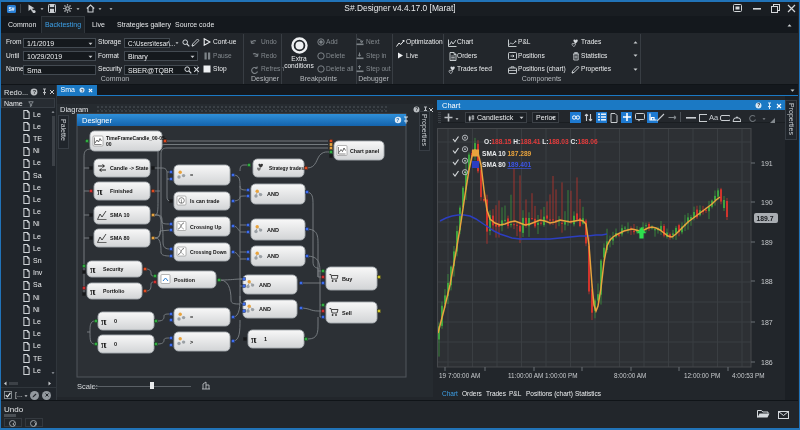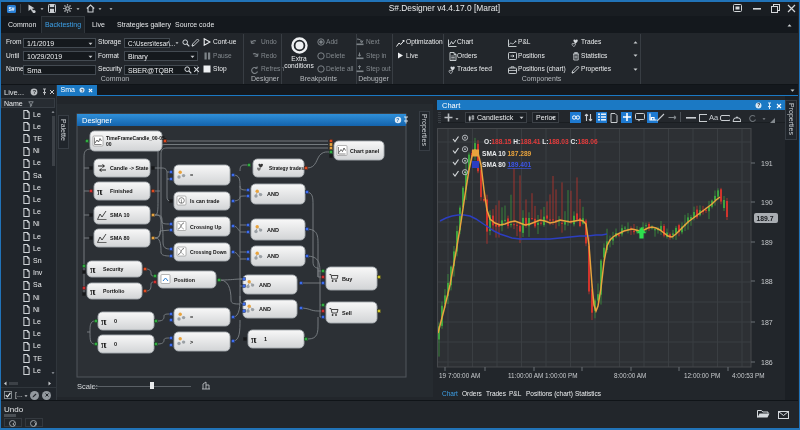--- a/index.html
+++ b/index.html
@@ -41,21 +41,21 @@
       </svg>
       <svg class="abs" style="left:86px;top:4px;" width="9" height="9" viewBox="0 0 9 9">
         <path d="M0.8 4.5 L4.5 1 L8.2 4.5 M2 3.8 V8 H7 V3.8" fill="none" stroke="#c9cdd1" stroke-width="1.1"></path>
       </svg>
       <svg class="abs" style="left:98px;top:7px;" width="4" height="4" viewBox="0 0 4 4">
         <path d="M0.5 1.2 L2.0 3.0 L3.5 1.2 Z" fill="#c8cbce"></path>
       </svg>
       <svg class="abs" style="left:109px;top:7px;" width="4" height="4" viewBox="0 0 4 4">
         <path d="M0.5 1.2 L2.0 3.0 L3.5 1.2 Z" fill="#c8cbce"></path>
       </svg>
-      <div class="abs" style="left:300px;top:3px;width:200px;text-align:right;font-size:8.4px;color:#e8eaec;white-space:nowrap;">S#.Designer v4.4.17.0 [Marat]</div>
+      <div class="abs" style="left:300px;top:3px;width:200px;text-align:center;font-size:8.4px;color:#e8eaec;white-space:nowrap;">S#.Designer v4.4.17.0 [Marat]</div>
       <svg class="abs" style="left:733px;top:4px;" width="9" height="8" viewBox="0 0 9 8">
         <rect x="0.5" y="0.5" width="8" height="7" rx="1" fill="none" stroke="#d4d7da" stroke-width="1"></rect>
         <rect x="2.5" y="2.5" width="4" height="3" fill="#d4d7da"></rect>
       </svg>
       <svg class="abs" style="left:753px;top:8px;" width="8" height="2" viewBox="0 0 8 2">
         <rect x="0" y="0" width="8" height="1.6" fill="#d4d7da"></rect>
       </svg>
       <svg class="abs" style="left:771px;top:4px;" width="9" height="9" viewBox="0 0 9 9">
         <rect x="2.5" y="0.5" width="6" height="6" fill="none" stroke="#d4d7da" stroke-width="1"></rect>
         <rect x="0.5" y="2.5" width="6" height="6" fill="#191d22" stroke="#d4d7da" stroke-width="1"></rect>
@@ -254,21 +254,21 @@
       <svg class="abs" style="left:633px;top:20px;" width="5" height="5" viewBox="0 0 5 5">
         <path d="M0.5 1.5 L2.5 3.75 L4.5 1.5 Z" fill="#c8cbce"></path>
       </svg>
       <svg class="abs" style="left:633px;top:33.5px;" width="5" height="5" viewBox="0 0 5 5">
         <path d="M0.5 1.5 L2.5 3.75 L4.5 1.5 Z" fill="#c8cbce"></path>
       </svg>
       <div class="glab" style="left:443px;top:42px;width:197px;">Components</div>
       <div class="gsep" style="left:640px;"></div>
     </div>
 <div class="abs" style="left:0;top:85px;width:57px;height:315px;background:#20252b;border-right:1px solid #30363c;">
- <span class="abs" style="left:4px;top:2.5px;font-size:7.5px;color:#dfe2e5;">Live...</span>
+ <span class="abs" style="left:4px;top:2.5px;font-size:7.5px;color:#dfe2e5;">Redo...</span>
  <svg class="abs" style="left:30px;top:3px;" width="8" height="8" viewBox="0 0 8 8">
         <circle cx="4" cy="4" r="3.4" fill="#b9bdc1"></circle>
         <text x="2.7" y="6.2" font-size="5.5" font-weight="bold" fill="#22262b" font-family="Liberation Sans">?</text>
       </svg>
       <svg class="abs" style="left:41px;top:3px;" width="7" height="8" viewBox="0 0 7 8">
         <path d="M2 1 H5 M3.5 1 V4.5 M2 4.5 H5 M3.5 4.5 V7" stroke="#b9bdc1" stroke-width="1"></path>
         <path d="M2 4.5 Q3.5 5.5 5 4.5" stroke="#b9bdc1" stroke-width="0.8" fill="none"></path>
       </svg>
  <svg class="abs" style="left:49px;top:4px;" width="6" height="6" viewBox="0 0 6 6">
         <path d="M1 1 L5 5 M5 1 L1 5" stroke="#c8cbce" stroke-width="1"></path>
@@ -483,20 +483,35 @@
           <text x="2.7" y="6.2" font-size="5.5" font-weight="bold" fill="#22262b" font-family="Liberation Sans">?</text>
         </svg>
     <svg class="abs" style="left:31px;top:2.5px;" width="5" height="5" viewBox="0 0 6 6">
           <path d="M1 1 L5 5 M5 1 L1 5" stroke="#fff" stroke-width="1.3"></path>
         </svg>
  </div>
  <svg class="abs" style="left:733px;top:3px;z-index:6;" width="5" height="5" viewBox="0 0 5 5">
         <path d="M0.5 1.5 L2.5 3.75 L4.5 1.5 Z" fill="#c8cbce"></path>
       </svg>
  <div class="abs" style="left:0;top:19px;width:376px;height:293px;background:#262b30;">
+  <div class="abs" style="left:0;top:0;width:376px;height:11px;">
+    <div class="abs" style="left:40px;top:2px;width:290px;height:7px;background:repeating-radial-gradient(circle at 1px 1px,#3a4046 0 0.8px,transparent 1px 3px) ;background-size:4px 4px;"></div>
+    <span class="abs" style="left:3px;top:1px;font-size:7.5px;color:#dfe2e5;">Diagram</span>
+    <svg class="abs" style="left:356px;top:2px;" width="7" height="7" viewBox="0 0 8 8">
+            <circle cx="4" cy="4" r="3.4" fill="#b9bdc1"></circle>
+            <text x="2.7" y="6.2" font-size="5.5" font-weight="bold" fill="#22262b" font-family="Liberation Sans">?</text>
+          </svg>
+    <svg class="abs" style="left:365px;top:2px;" width="7" height="8" viewBox="0 0 7 8">
+            <path d="M2 1 H5 M3.5 1 V4.5 M2 4.5 H5 M3.5 4.5 V7" stroke="#b9bdc1" stroke-width="1"></path>
+            <path d="M2 4.5 Q3.5 5.5 5 4.5" stroke="#b9bdc1" stroke-width="0.8" fill="none"></path>
+          </svg>
+    <svg class="abs" style="left:371px;top:3px;" width="6" height="6" viewBox="0 0 6 6">
+            <path d="M1 1 L5 5 M5 1 L1 5" stroke="#c8cbce" stroke-width="1"></path>
+          </svg>
+  </div>
   <div class="abs" style="left:1px;top:11px;width:11px;height:34px;background:#20252b;border:1px solid #373d44;">
     <span class="vtext" style="position:absolute;left:1px;top:3px;">Palette</span>
         </div>
   <div class="abs" style="left:362px;top:7px;width:11px;height:40px;background:#20252b;border:1px solid #373d44;">
     <span class="vtext" style="position:absolute;left:1px;top:2px;">Properties</span>
         </div>
   <svg class="abs" style="left:0;top:0;" width="376" height="293" viewBox="0 0 376 293">
 <defs>
             <linearGradient id="nodeg" x1="0" y1="0" x2="0" y2="1">
 <stop offset="0" stop-color="#f8f8f8"></stop>

